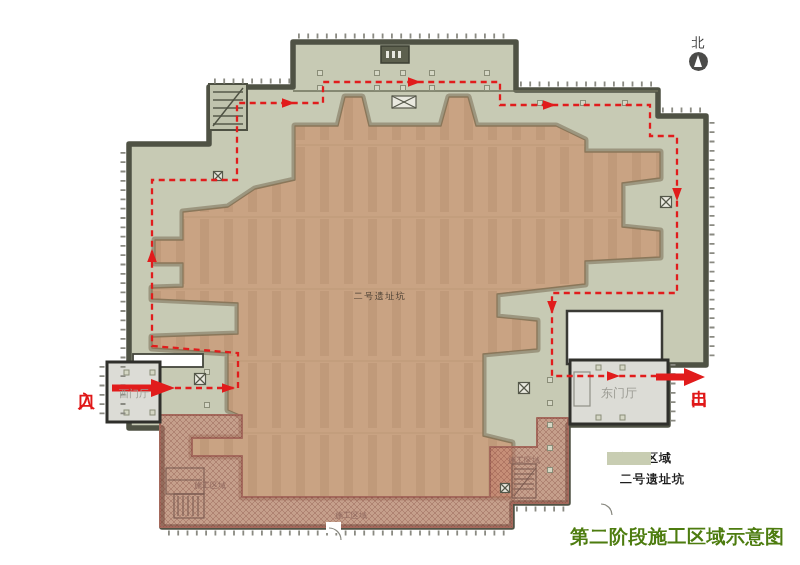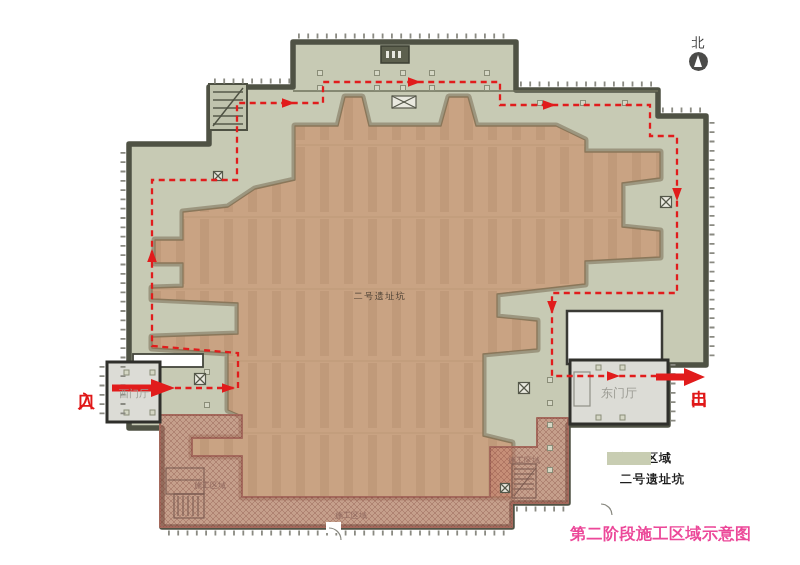--- a/index.html
+++ b/index.html
@@ -10,21 +10,21 @@
   .v-label{writing-mode:vertical-rl;text-orientation:upright;font-size:17px;font-weight:700;color:#e01818;letter-spacing:4px;line-height:1;}
   .compass{width:24px;text-align:center;}
   .compass .n-text{font-size:13px;color:#3a3a3a;line-height:1.1;}
   .compass .n-circle{position:relative;width:19px;height:19px;border-radius:50%;background:#4b4b49;margin:2px auto 0;}
   .compass .n-tri{position:absolute;left:50%;top:3px;transform:translateX(-50%);width:0;height:0;
     border-left:4px solid transparent;border-right:4px solid transparent;border-bottom:12px solid #ffffff;}
   .legend{display:flex;flex-direction:column;gap:8px;}
   .legend-row{display:flex;align-items:center;height:13px;}
   .legend-row svg{display:block;}
   .legend-label{margin-left:13px;font-size:12px;font-weight:600;color:#1d1d1d;letter-spacing:1px;white-space:nowrap;}
-  .title{font-size:16px;font-weight:700;color:#ec4899;letter-spacing:0.5px;white-space:nowrap;}
+  .title{font-size:19px;font-weight:700;color:#4d7c0f;letter-spacing:0.5px;white-space:nowrap;}
 </style>
 </head>
 <body>
 
 <div class="stage">
 
 <svg width="800" height="565" viewBox="0 0 800 565">
   <defs>
     <pattern id="pitStripes" width="24" height="72" patternUnits="userSpaceOnUse">
       <rect x="8" y="3" width="9" height="65" fill="rgba(128,94,58,0.13)"></rect>

